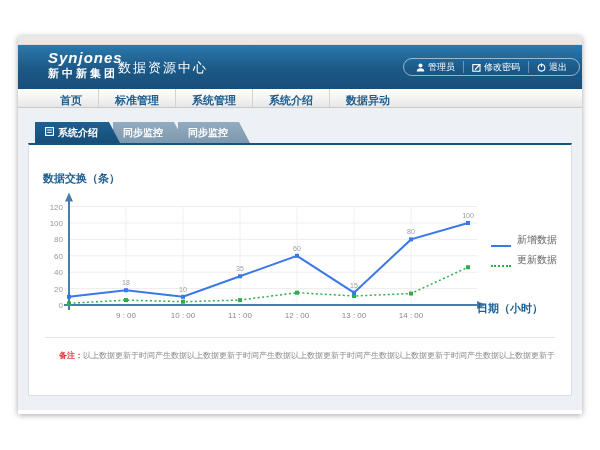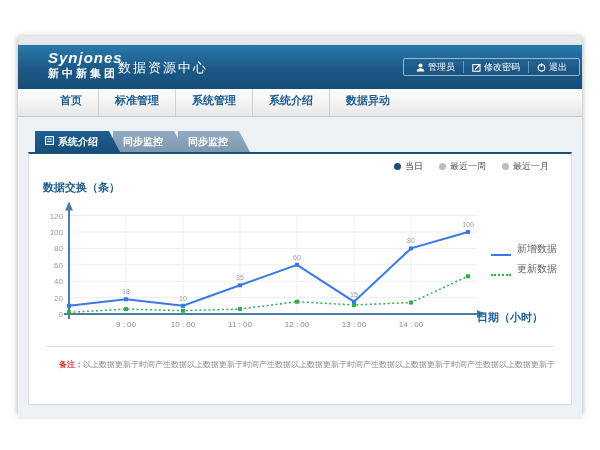--- a/index.html
+++ b/index.html
@@ -9,27 +9,27 @@
     background:#fff; box-shadow:0 1px 6px rgba(0,0,0,0.35); }
   .top-strip { height:9px; background:#e8e8e8; border-bottom:1px solid #dcdcdc; }
   
   .header { position:relative; height:44px;
     background:linear-gradient(180deg,#2a79ad 0%,#1c5886 55%,#174e79 100%);padding-left:24px; }
   .logo-block { position:absolute; left:30px; top:4px; color:#fff; }
   .logo-main { font-size:15px; font-weight:bold; font-style:italic; letter-spacing:1px; line-height:17px; }
   .logo-sub { font-size:11px; font-weight:bold; letter-spacing:3px; line-height:14px; }
   .app-title { position:absolute; left:100px; top:14px; color:#fff; font-size:13px; letter-spacing:2px; }
   .user-pill { position:absolute; left:385px; top:13px; height:18px; display:flex; align-items:center;
-    border:1px solid rgba(255,255,255,0.55); border-radius:2px; padding:0 4px; }
+    border:1px solid rgba(255,255,255,0.55); border-radius:9px; padding:0 4px; }
   .user-item { display:flex; align-items:center; gap:3px; color:#fff; font-size:9px;
     padding:0 8px; height:12px; cursor:pointer; }
   .user-item + .user-item { border-left:1px solid rgba(255,255,255,0.35); }
   .user-item svg { display:block; }
   
-  .navbar { height:28px; background:linear-gradient(180deg,#ffffff,#e7e7e7);
+  .navbar { height:19px; background:linear-gradient(180deg,#ffffff,#e7e7e7);
     border-bottom:1px solid #c9c9c9; display:flex; align-items:stretch; padding-left:26px; }
   .nav-item { color:#1d5e8e; font-size:11px; font-weight:bold; line-height:22px;
     padding:0 16px; cursor:pointer; }
   .nav-item + .nav-item { border-left:1px solid #d2d2d2; }
   
   .content { height:302px; background:#edf1f5; padding-top:14px; }
   .tabs { display:flex; padding-left:17px; height:21px; }
   .tab { position:relative; height:21px; line-height:21px; color:#fff; font-size:10px; font-weight:bold;
     padding:0 22px 0 10px; clip-path:polygon(0 0, calc(100% - 11px) 0, 100% 100%, 0 100%);
     display:flex; align-items:center; gap:4px; cursor:pointer; }
@@ -124,34 +124,20 @@
       </div>
       <div class="tab inactive">
         <span>同步监控</span>
       </div>
       <div class="tab inactive">
         <span>同步监控</span>
       </div>
     </div>
 
     <div class="panel">
-      <div class="radio-row">
-        <div class="radio-item selected">
-          <span class="radio-dot"></span>
-          <span>当日</span>
-        </div>
-        <div class="radio-item">
-          <span class="radio-dot"></span>
-          <span>最近一周</span>
-        </div>
-        <div class="radio-item">
-          <span class="radio-dot"></span>
-          <span>最近一月</span>
-        </div>
-      </div>
 
       <div class="ylabel">数据交换（条）</div>
       <svg id="chart-svg" width="544" height="190">
           <text x="34" y="163" text-anchor="end" font-size="8" fill="#999">0</text>
           <line x1="40" y1="143.6" x2="448" y2="143.6" stroke="#ededed" stroke-width="1"></line>
           <text x="34" y="146.6" text-anchor="end" font-size="8" fill="#999">20</text>
           <line x1="40" y1="127.2" x2="448" y2="127.2" stroke="#ededed" stroke-width="1"></line>
           <text x="34" y="130.2" text-anchor="end" font-size="8" fill="#999">40</text>
           <line x1="40" y1="110.80000000000001" x2="448" y2="110.80000000000001" stroke="#ededed" stroke-width="1"></line>
           <text x="34" y="113.80000000000001" text-anchor="end" font-size="8" fill="#999">60</text>

